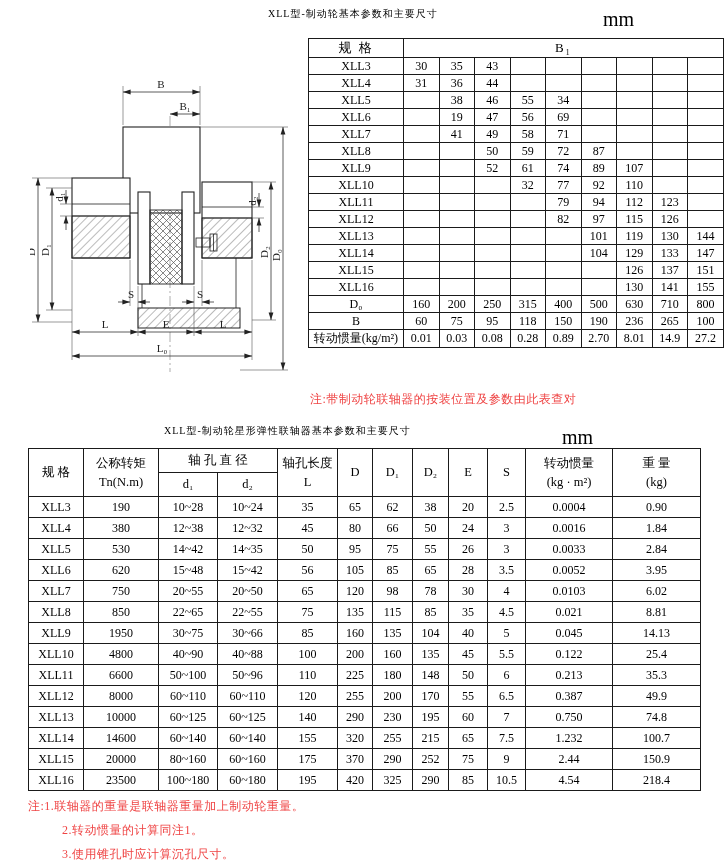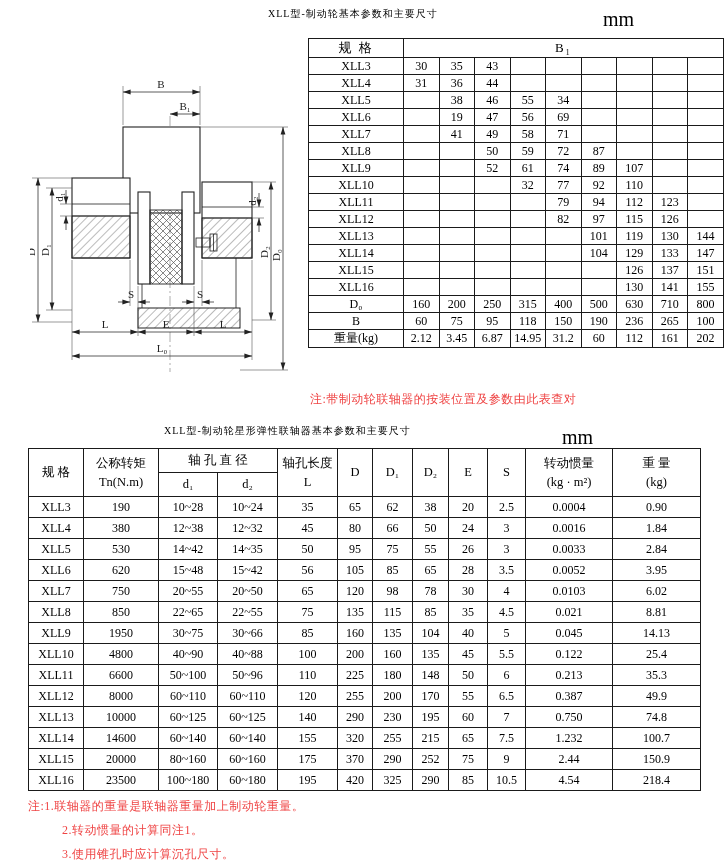--- a/index.html
+++ b/index.html
@@ -334,30 +334,30 @@
         <td>75</td>
         <td>95</td>
         <td>118</td>
         <td>150</td>
         <td>190</td>
         <td>236</td>
         <td>265</td>
         <td>100</td>
       </tr>
       <tr>
-        <td>重量(kg)</td>
-        <td>2.12</td>
-        <td>3.45</td>
-        <td>6.87</td>
-        <td>14.95</td>
-        <td>31.2</td>
-        <td>60</td>
-        <td>112</td>
-        <td>161</td>
-        <td>202</td>
+        <td>转动惯量(kg/m²)</td>
+        <td>0.01</td>
+        <td>0.03</td>
+        <td>0.08</td>
+        <td>0.28</td>
+        <td>0.89</td>
+        <td>2.70</td>
+        <td>8.01</td>
+        <td>14.9</td>
+        <td>27.2</td>
       </tr>
     </tbody>
 </table>
 
 <div class="abs note" style="left:310px;top:391px">注:带制动轮联轴器的按装位置及参数由此表查对</div>
 
 <div class="abs title" style="left:164px;top:424px">XLL型-制动轮星形弹性联轴器基本参数和主要尺寸</div>
 <div class="abs unit" style="left:562px;top:426px">mm</div>
 
 <table id="table2" class="abs">

